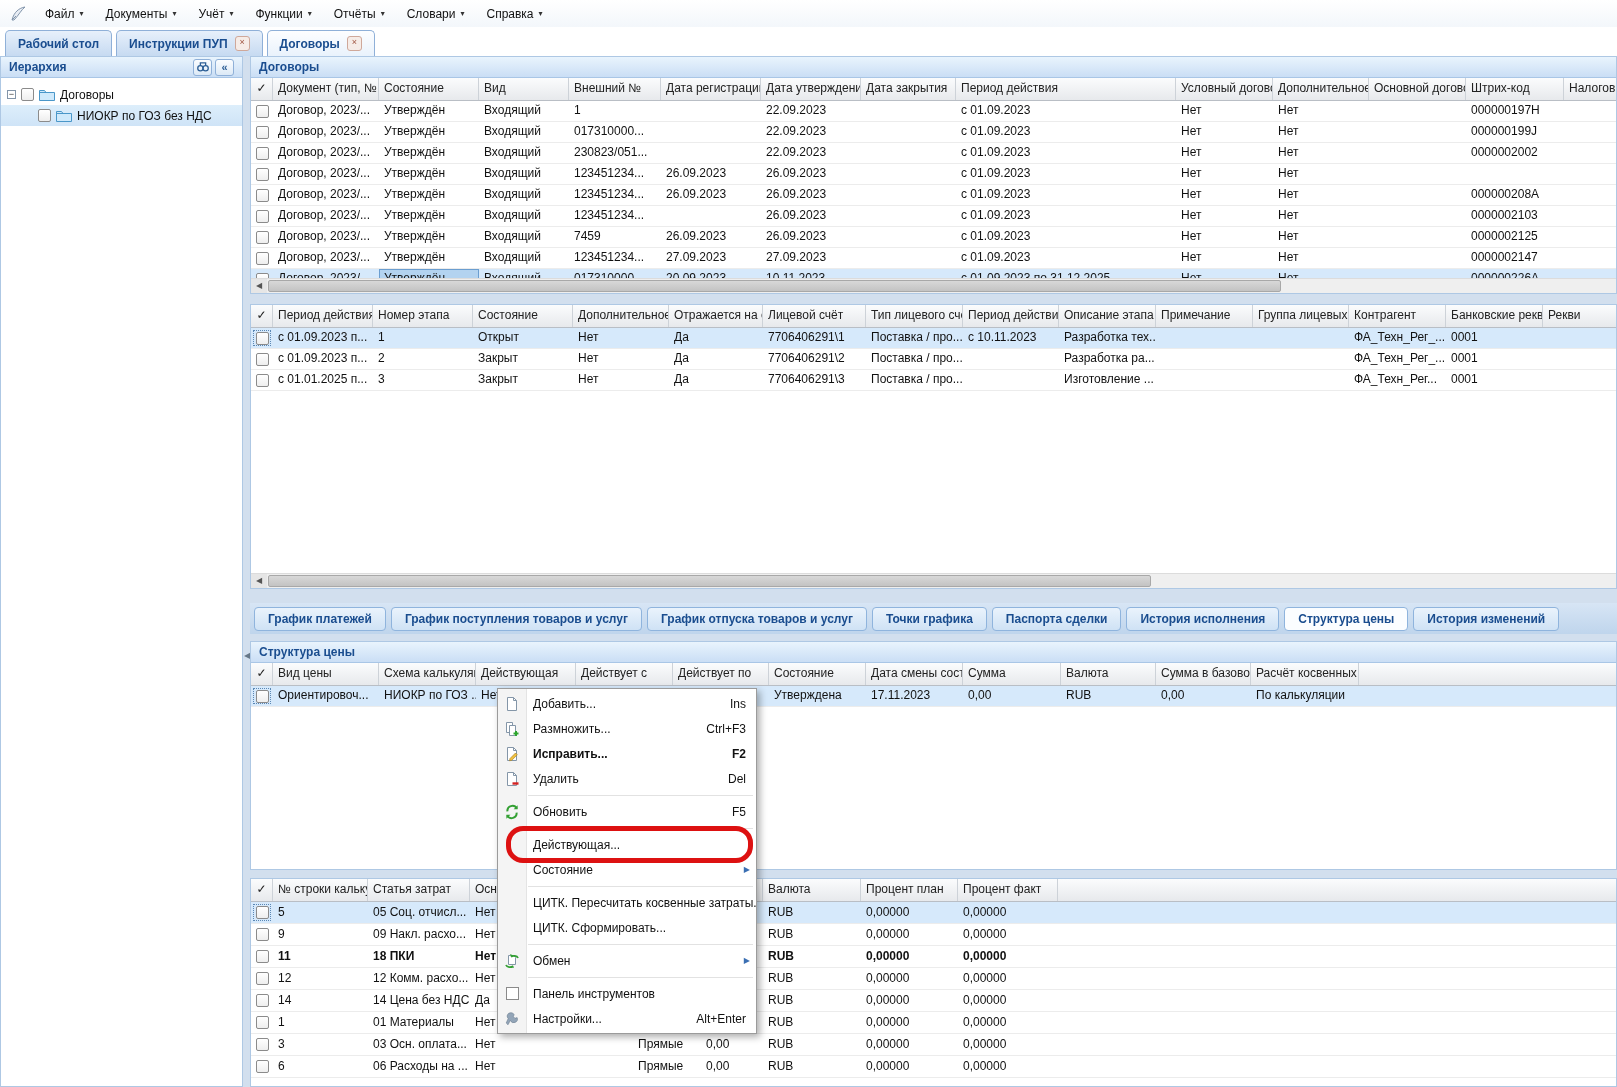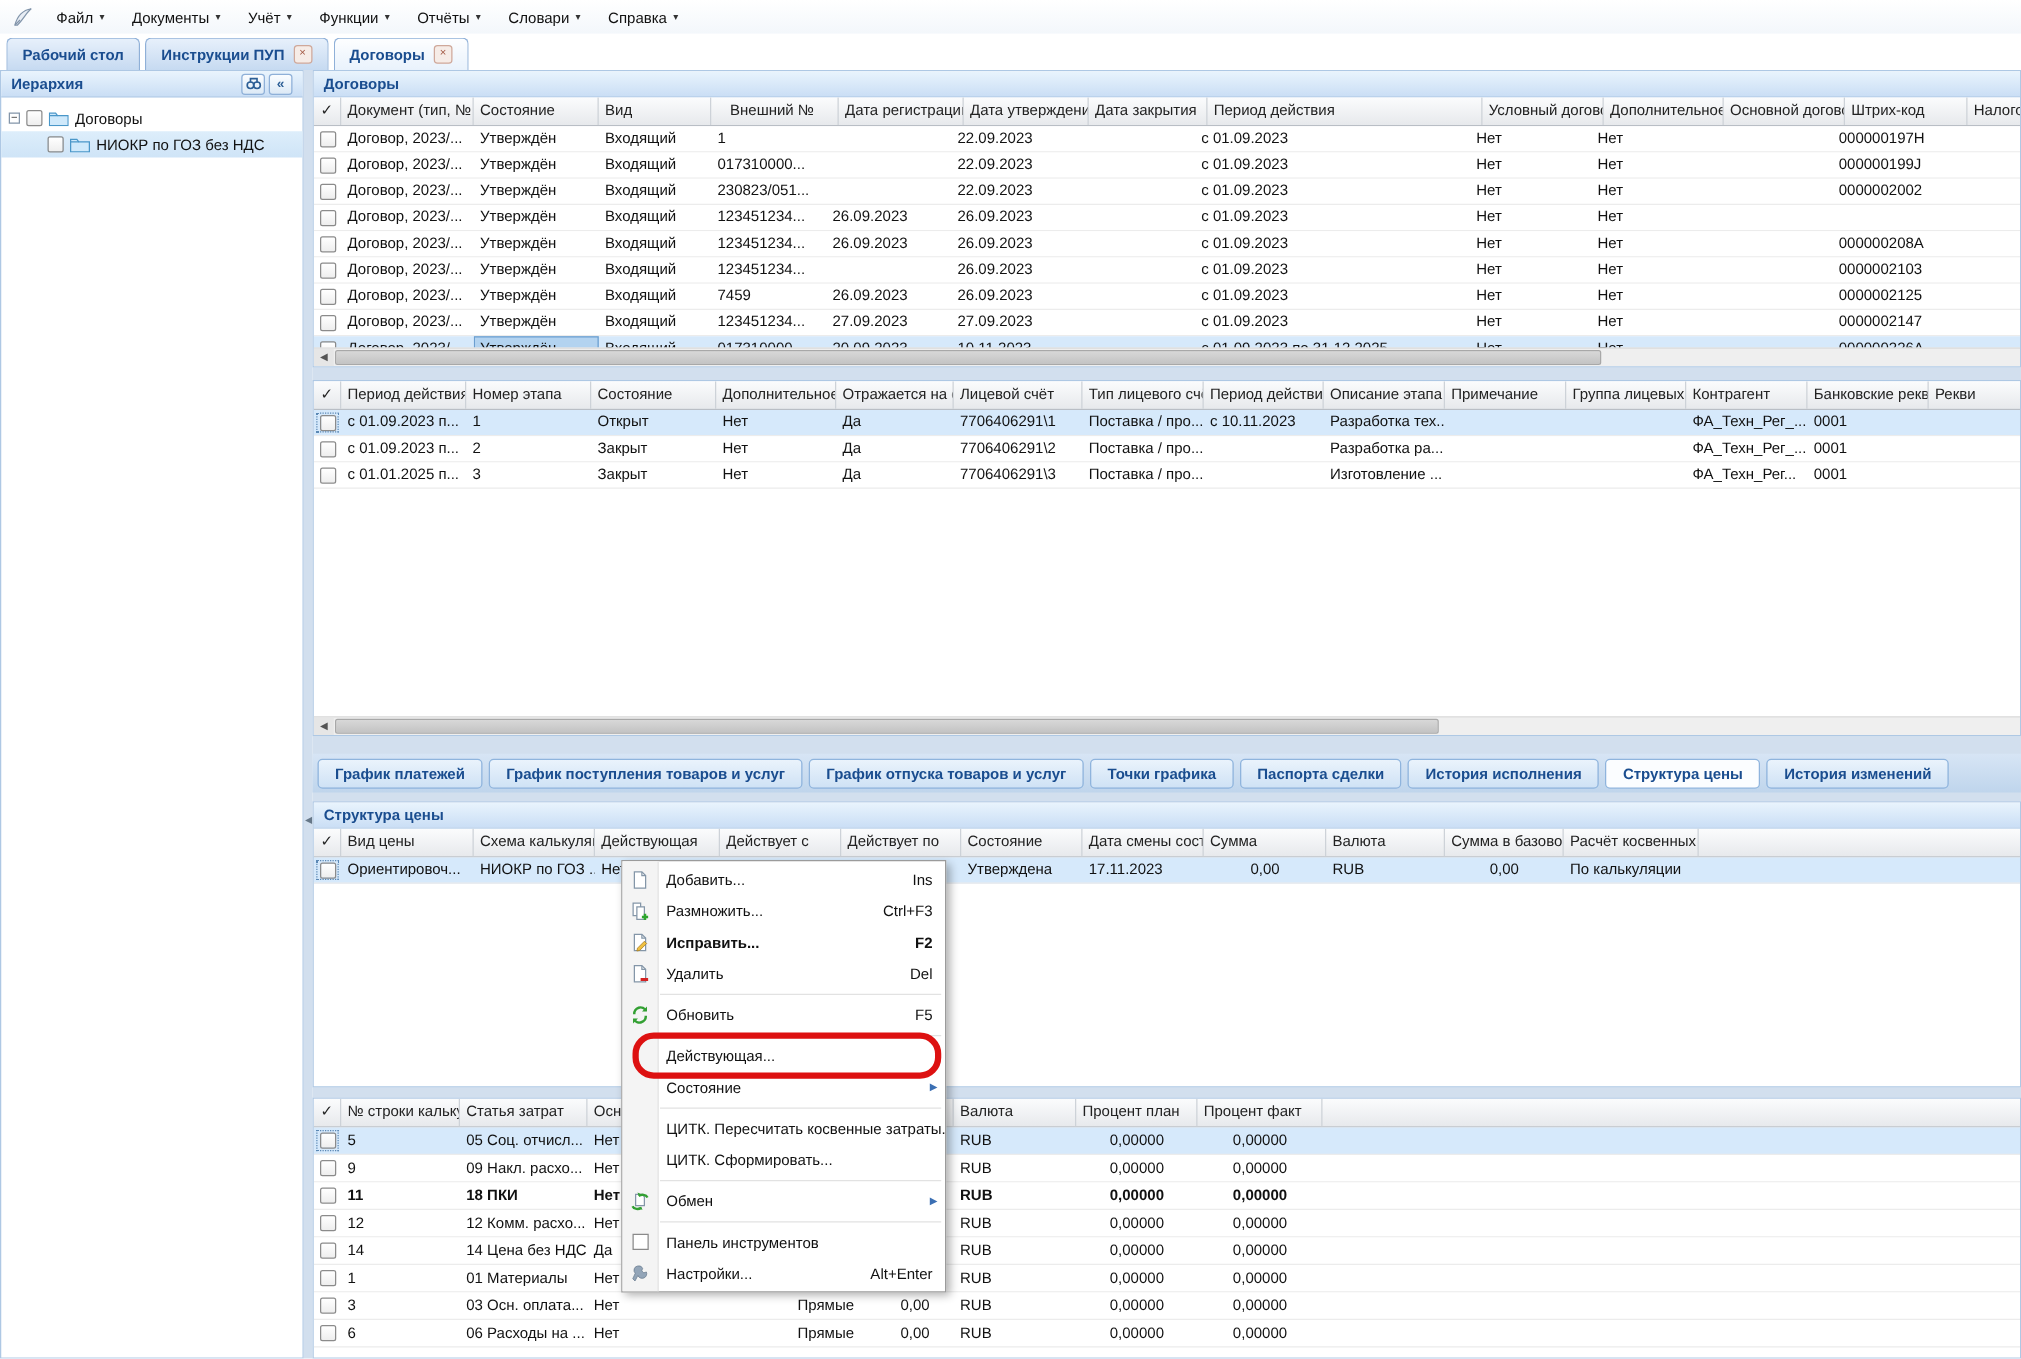--- a/index.html
+++ b/index.html
@@ -55,21 +55,21 @@
   #p-calc{top:822px;height:209px;}
 
   .ghead{display:flex;height:22px;background:linear-gradient(#fbfcfd,#e7e9ec);border-bottom:1px solid #b9bec5;}
   .gh{box-sizing:border-box;border-right:1px solid #cdd2d8;padding:0 5px;font-size:12px;color:#222;
       line-height:21px;white-space:nowrap;overflow:hidden;flex:0 0 auto;}
   .gh.chkcol{text-align:center;padding:0;}
   .grow{display:flex;border-bottom:1px solid #ececec;background:#fff;}
   .grow.rsel{background:#d6e9fb;}
   .gc{box-sizing:border-box;padding:0 5px;font-size:12px;color:#111;line-height:19px;
       white-space:nowrap;overflow:hidden;flex:0 0 auto;}
-  .gc.ar{text-align:center;}
+  .gc.ar{text-align:left;}
   .gc.chkcol{display:flex;align-items:center;justify-content:center;padding:0;}
   .gc.chkfocus{outline:1px dotted #5b88b5;outline-offset:-3px;}
   .gc.cellsel{background:#b3d3f0;box-shadow:inset 0 0 0 1px #6b9ed0;}
 
   .hscroll{position:absolute;left:0;bottom:0;width:100%;height:15px;background:#efefef;
            border-top:1px solid #dcdcdc;box-sizing:border-box;}
   .sarrow{position:absolute;left:0;top:0;width:16px;height:14px;background:#e6e6e6;color:#555;
           font-size:8px;line-height:14px;text-align:center;}
   .sthumb{position:absolute;top:1px;height:12px;background:linear-gradient(#d8d8d8,#c3c3c3);
           border:1px solid #a8a8a8;border-radius:2px;box-sizing:border-box;}
@@ -201,21 +201,21 @@
 
     <div class="panel" id="p-contracts">
       <div class="phead">
         <span>Договоры</span>
       </div>
       <div class="ghead">
           <div class="gh chkcol" style="width: 22px;">✓</div>
           <div class="gh" style="width: 106px;">Документ (тип, №</div>
           <div class="gh" style="width: 100px;">Состояние</div>
           <div class="gh" style="width: 90px;">Вид</div>
-          <div class="gh" style="width: 92px; margin-left: 10px;">Внешний №</div>
+          <div class="gh" style="width: 92px;">Внешний №</div>
           <div class="gh" style="width: 100px;">Дата регистрации.</div>
           <div class="gh" style="width: 100px;">Дата утверждения</div>
           <div class="gh" style="width: 95px;">Дата закрытия</div>
           <div class="gh" style="width: 220px;">Период действия</div>
           <div class="gh" style="width: 97px;">Условный договор</div>
           <div class="gh" style="width: 96px;">Дополнительное с</div>
           <div class="gh" style="width: 97px;">Основной договор</div>
           <div class="gh" style="width: 98px;">Штрих-код</div>
           <div class="gh" style="width: 54px;">Налогов</div>
         </div>

